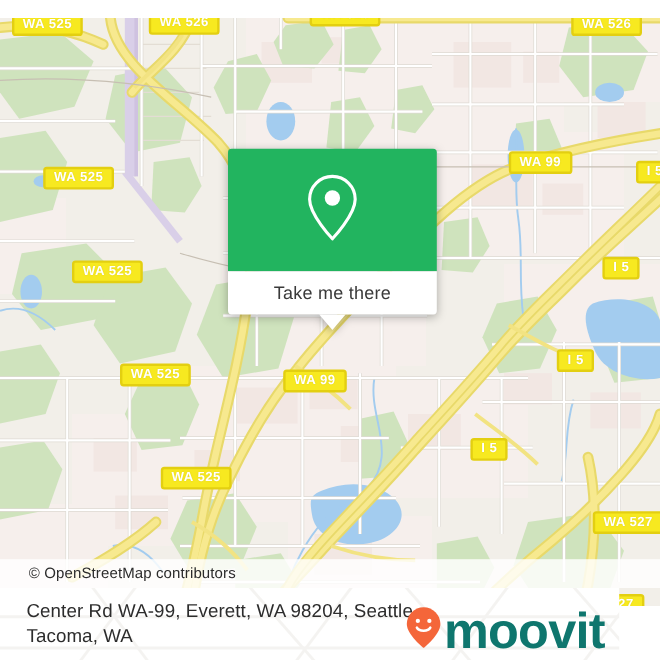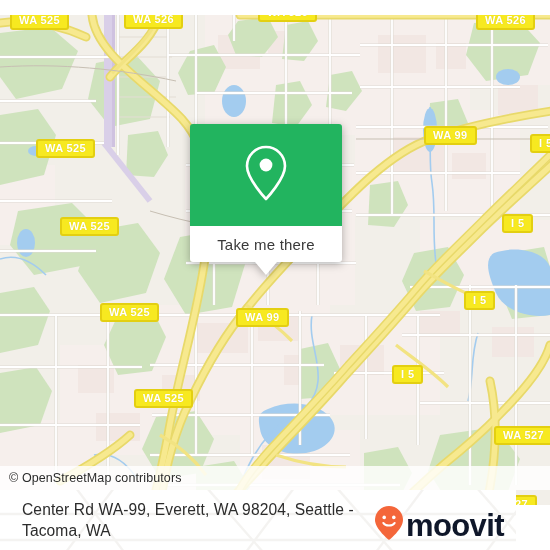--- a/index.html
+++ b/index.html
@@ -52,31 +52,31 @@
   #attribution {
     position: absolute;
     left: 0;
     top: 466px;
     width: 550px;
     height: 24px;
     background: rgba(255,255,255,0.82);
     color: #2b2b2b;
     font-size: 12.5px;
     line-height: 24px;
-    padding-left: 9px;
+    padding-left: 24px;
     z-index: 20;
     letter-spacing: .1px;
   }
 
   
   #popup {
     position: absolute;
     left: 190px;
     top: 124px;
-    width: 152px;
+    width: 174px;
     z-index: 30;
     filter: drop-shadow(0 2px 4px rgba(0,0,0,.30));
   }
   #popup-head {
     height: 102px;
     background: #22b45f;
     border-radius: 3px 3px 0 0;
     display: flex;
     align-items: center;
     justify-content: center;
@@ -134,23 +134,23 @@
   #moovit-logo {
     position: absolute;
     right: 12px;
     top: 50%;
     margin-top: -15px;
     display: flex;
     align-items: center;
     z-index: 2;
   }
   #moovit-wordmark {
-    font-size: 31px;
+    font-size: 42px;
     font-weight: bold;
-    color: #0f172a;
+    color: #0f766e;
     letter-spacing: -0.6px;
     line-height: 31px;
     margin-left: 2px;
   }
 </style>
 </head>
 <body>
 
 <div id="app">
 

